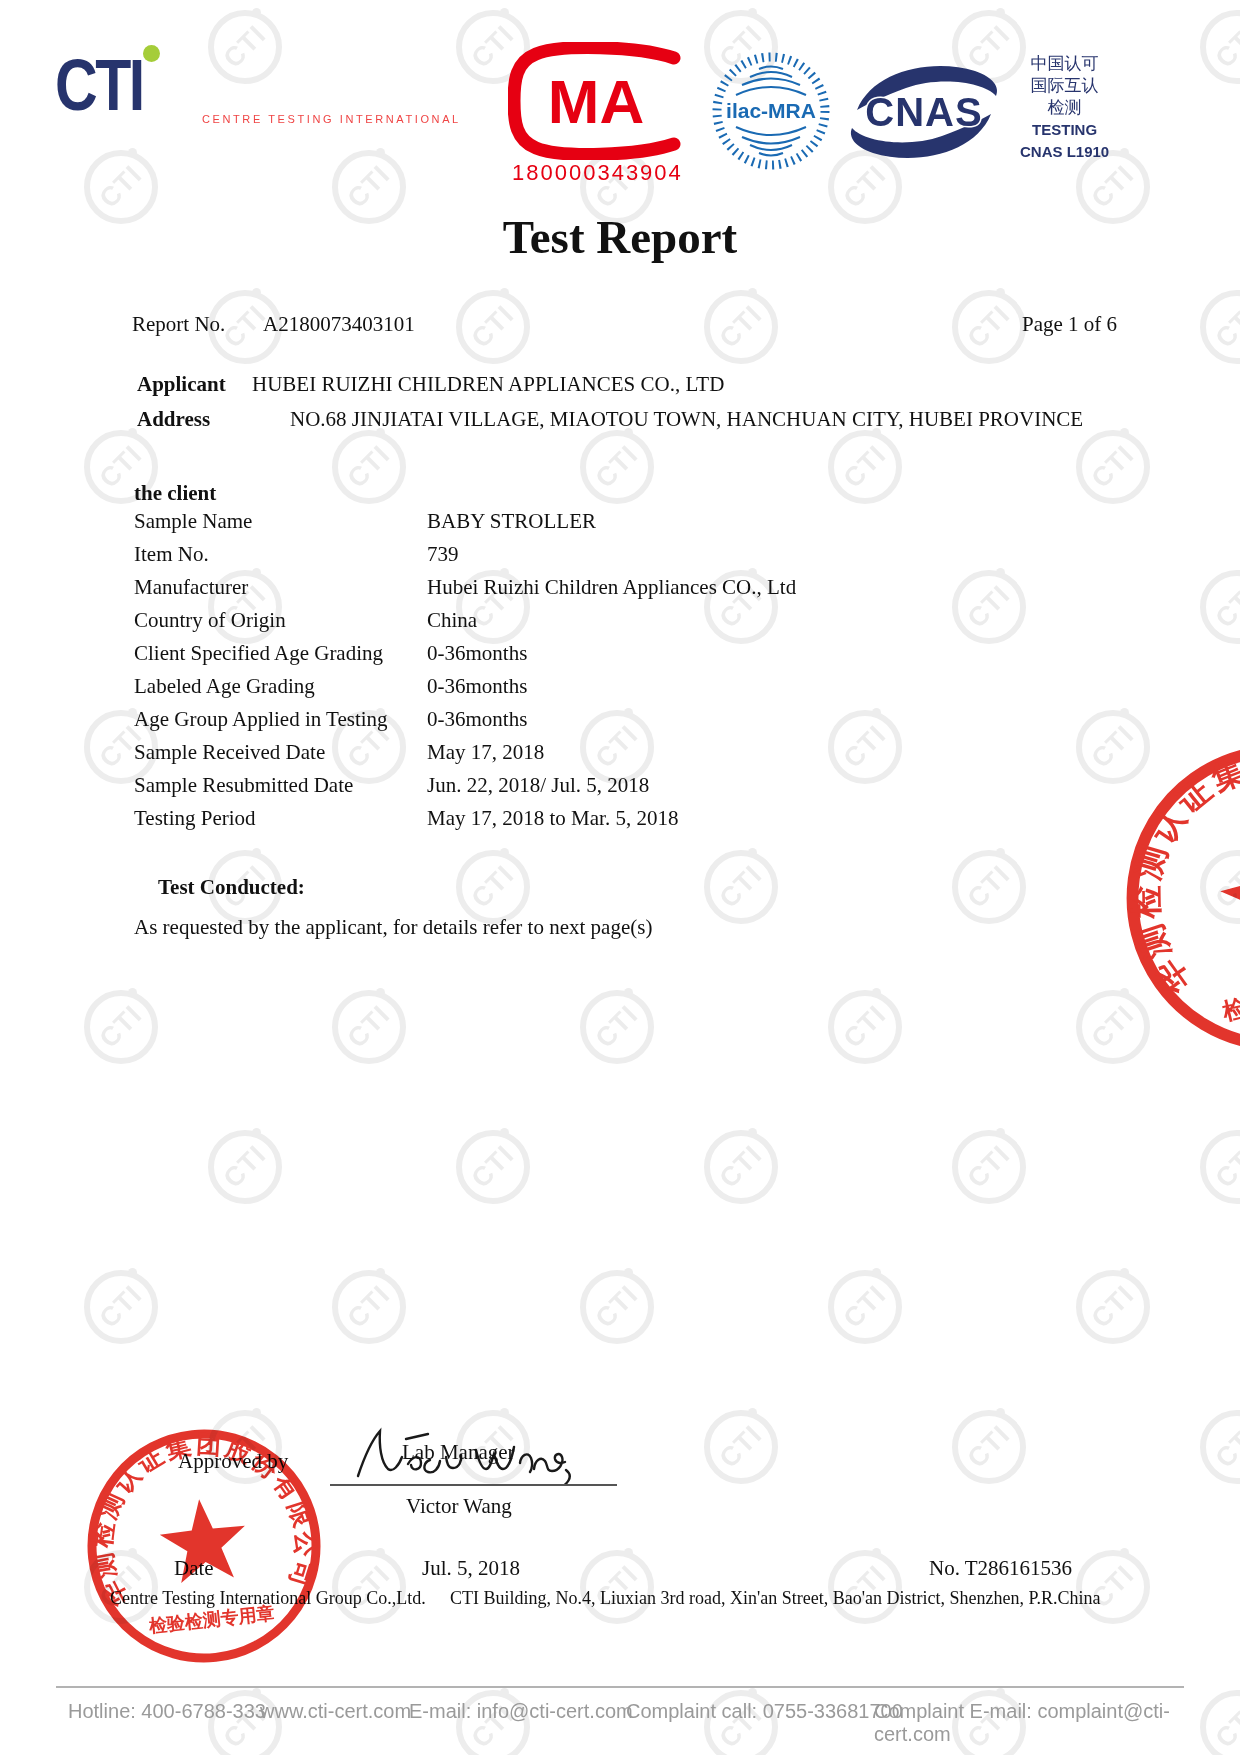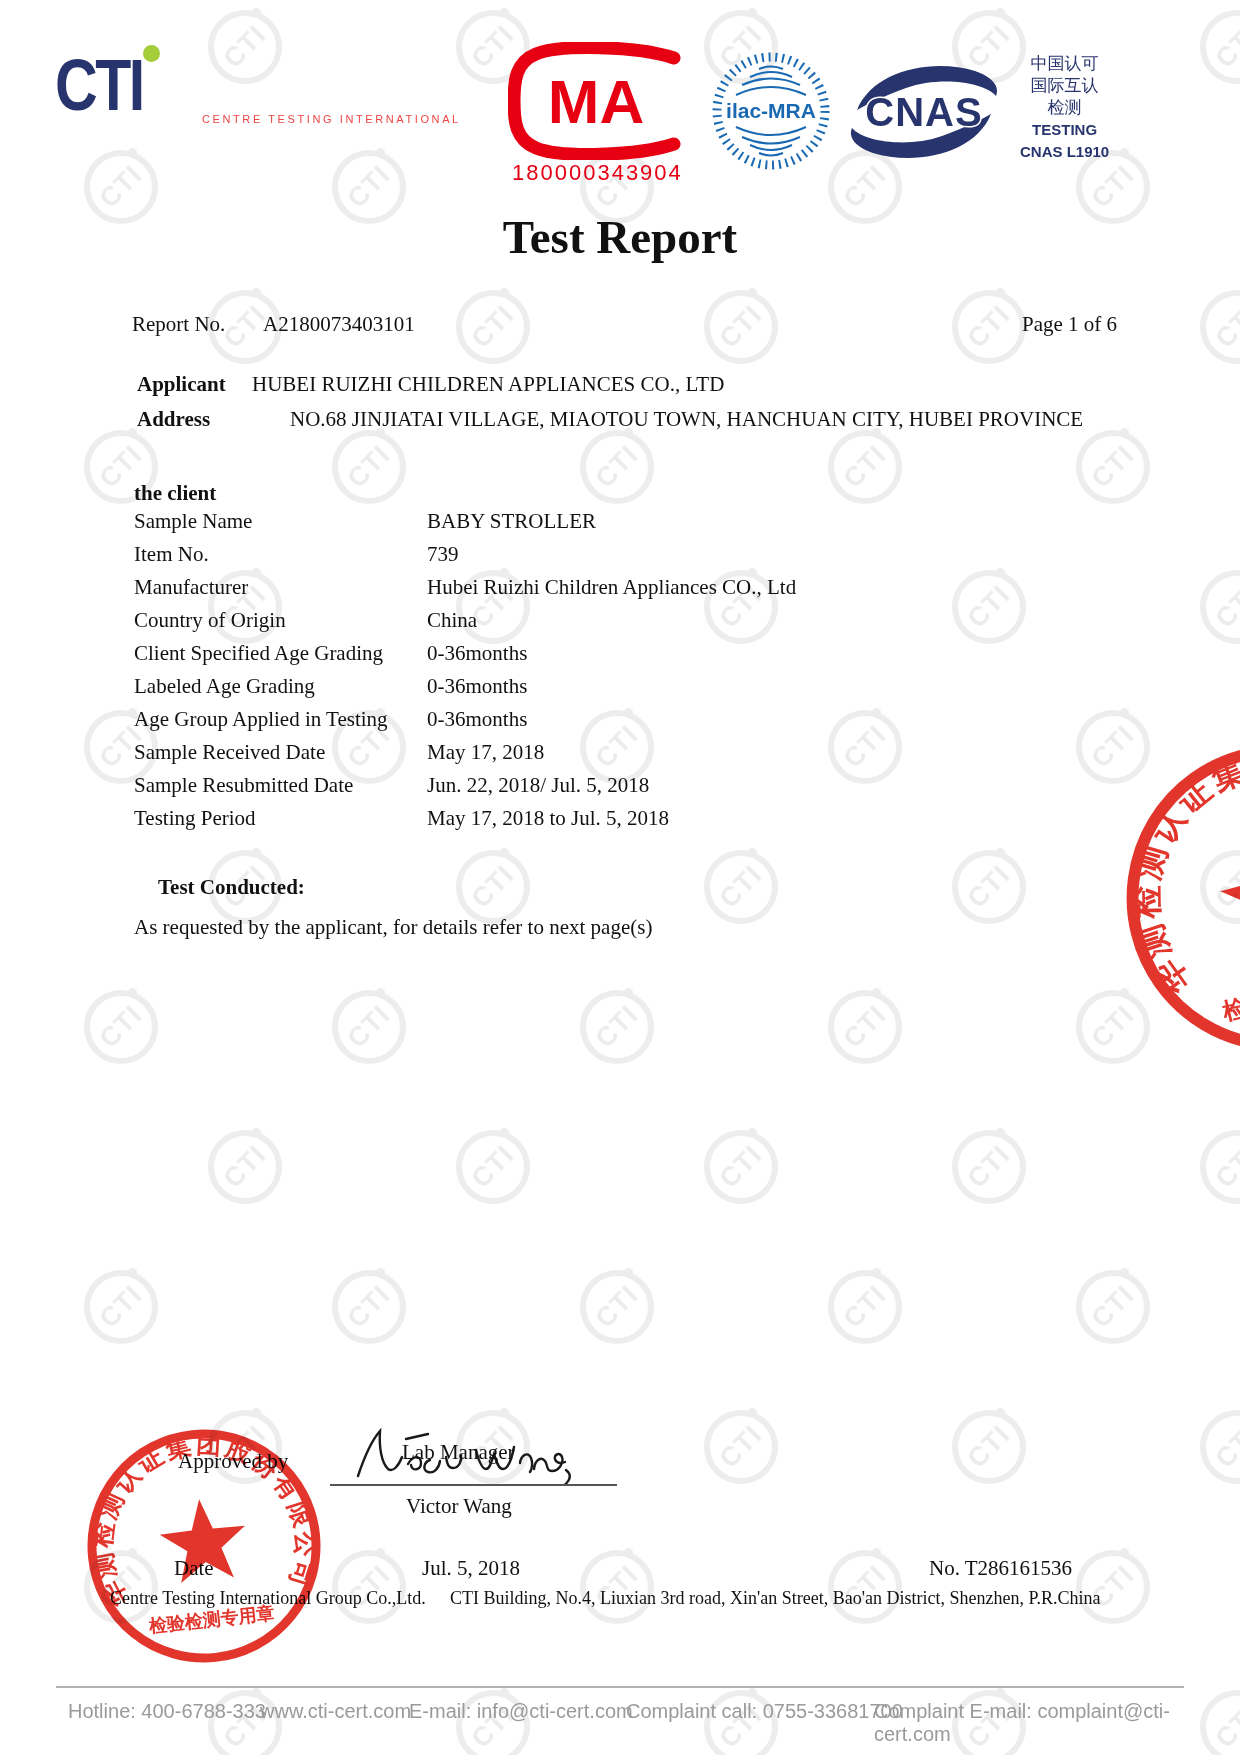--- a/index.html
+++ b/index.html
@@ -321,21 +321,21 @@
   <div class="abs t20" style="left:0;top:739px;width:1240px;z-index:2;">
     <span class="slabel">Sample Received Date</span>
     <span class="svalue">May 17, 2018</span>
   </div>
   <div class="abs t20" style="left:0;top:772px;width:1240px;z-index:2;">
     <span class="slabel">Sample Resubmitted Date</span>
     <span class="svalue">Jun. 22, 2018/ Jul. 5, 2018</span>
   </div>
   <div class="abs t20" style="left:0;top:805px;width:1240px;z-index:2;">
     <span class="slabel">Testing Period</span>
-    <span class="svalue">May 17, 2018 to Jul. 5, 2018</span>
+    <span class="svalue">May 17, 2018 to Mar. 5, 2018</span>
   </div>
 
   <div class="abs t20 bold" style="left:134px;top:874px;z-index:2;margin-left:24px;">Test Conducted:</div>
   <div class="abs t20" style="left:134px;top:914px;z-index:2;">As requested by the applicant, for details refer to next page(s)</div>
 
   <div class="abs t20" style="left:178px;top:1448px;z-index:2;">Approved by</div>
 
   <svg class="abs" style="left:348px;top:1424px;z-index:2;" width="250" height="62" viewBox="0 0 250 62">
     <g fill="none" stroke="#1a1a1a" stroke-width="2.4" stroke-linecap="round">
       <path d="M10 52 C16 34 24 16 32 7 C31 22 33 38 40 45 C45 49 51 41 54 33 M58 15 L80 10 M60 40 c5 -9 13 -9 13 -1 c0 7 -9 9 -10 2 M82 36 c-6 2 -8 10 -2 12 c6 2 11 -4 12 -11 M98 33 c1 6 2 11 7 11 c6 0 9 -7 8 -13"></path>

